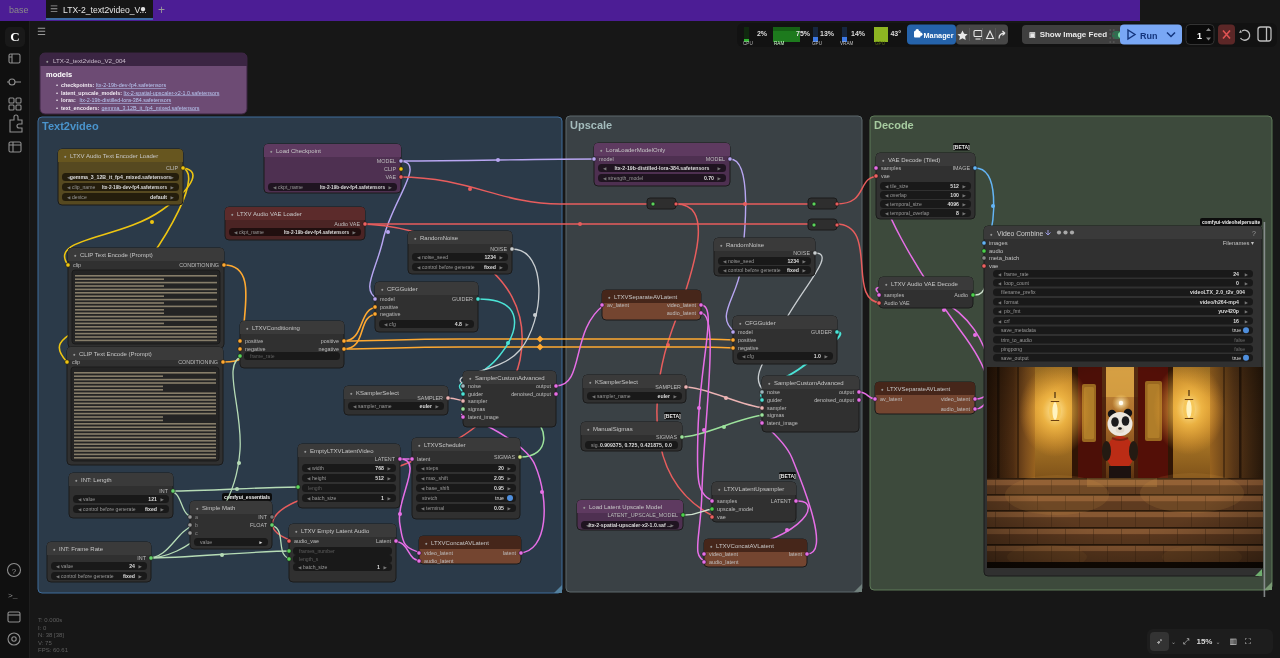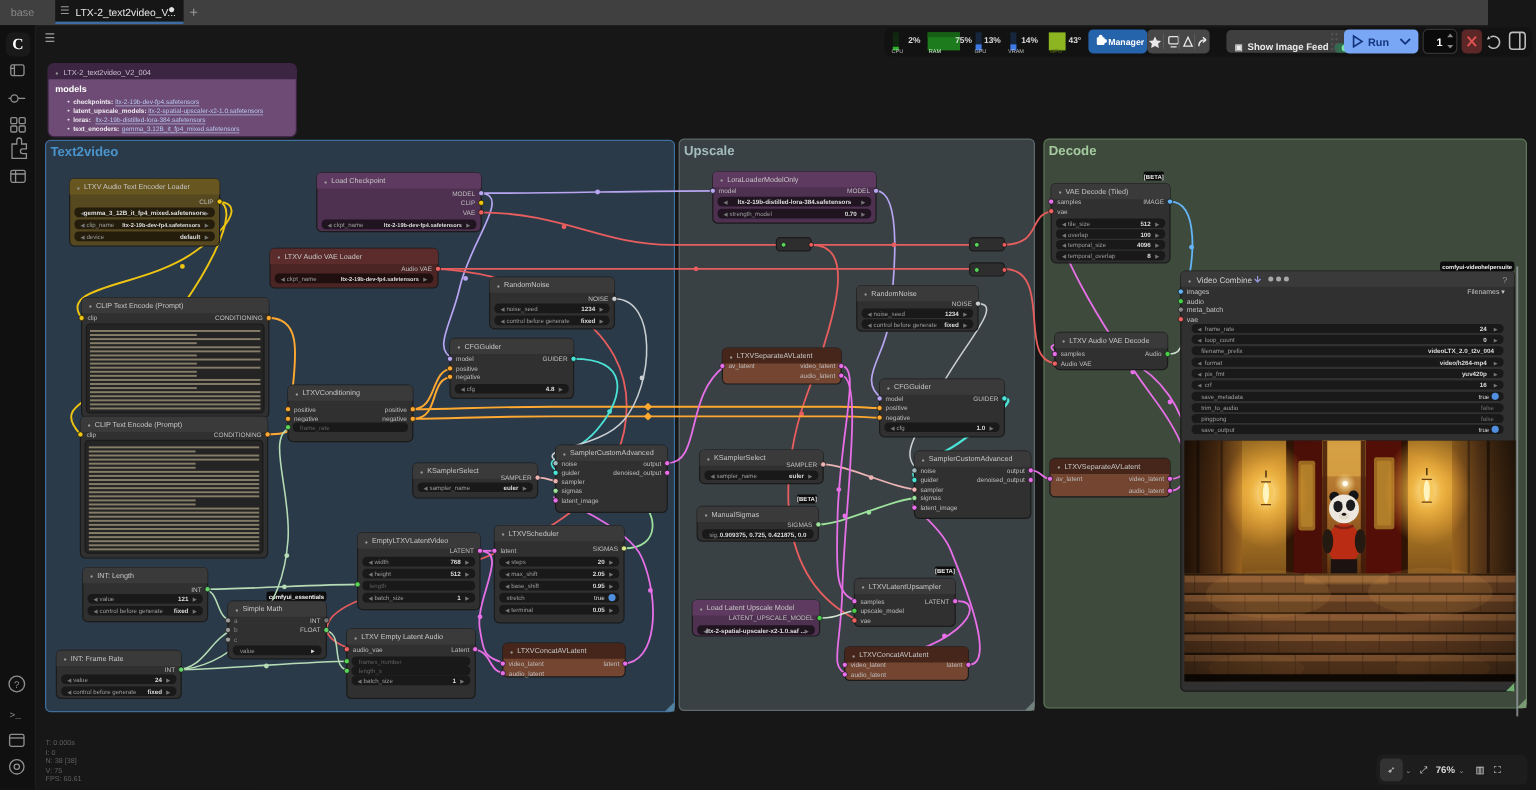--- a/index.html
+++ b/index.html
@@ -1,18 +1,18 @@
 <!DOCTYPE html>
 <html><head><meta charset="utf-8"><style>
 *{margin:0;padding:0;box-sizing:border-box}
 body{width:1280px;height:658px;background:#171717;overflow:hidden;position:relative;font-family:"Liberation Sans",sans-serif}
-.topbar{position:absolute;left:0;top:0;width:1240px;height:21px;background:#404040;z-index:30}
+.topbar{position:absolute;left:0;top:0;width:1140px;height:21px;background:#4c1d95;z-index:30}
 .sidebar{position:absolute;left:0;top:21px;width:30px;height:637px;background:#101010;border-right:1px solid #1e1e1e;z-index:30}
 .abs{position:absolute}
-.tb{position:absolute;z-index:40;display:flex;align-items:flex-end}
+.tb{position:absolute;z-index:40;display:flex;align-items:center}
 </style></head><body>
 <svg width="1280" height="658" viewBox="0 0 1280 658" style="position:absolute;left:0;top:0" font-family="Liberation Sans, sans-serif">
 <rect x="38" y="117" width="524" height="476" rx="4" fill="#2b3a49" stroke="#3e6d9c" stroke-width="1"></rect>
     <text x="42" y="130" font-size="11" fill="#4a94cc" text-anchor="start" font-weight="bold" font-family="Liberation Sans, sans-serif">Text2video</text>
     <rect x="566" y="116" width="296" height="476" rx="4" fill="#3a4145" stroke="#5d696c" stroke-width="1"></rect>
     <text x="570" y="129" font-size="11" fill="#a4bcbc" text-anchor="start" font-weight="bold" font-family="Liberation Sans, sans-serif">Upscale</text>
     <rect x="870" y="116" width="402" height="474" rx="4" fill="#3d4a3c" stroke="#5e7a59" stroke-width="1"></rect>
     <text x="874" y="129" font-size="11" fill="#a6cba0" text-anchor="start" font-weight="bold" font-family="Liberation Sans, sans-serif">Decode</text>
     <rect x="222" y="493" width="50" height="8" rx="2" fill="#0c0c0c"></rect>
     <text x="247" y="499.2" font-size="5" fill="#efefef" text-anchor="middle" font-weight="bold" font-family="Liberation Sans, sans-serif">comfyui_essentials</text>
@@ -949,20 +949,20 @@
   <path d="M124 9 a5 5 0 1 1 -1.5 7" fill="none" stroke="#bdbdbd" stroke-width="1.3"></path>
     <path d="M122.5 8 l1.5 2.5 -3 .5 z" fill="#bdbdbd"></path>
   <rect x="140" y="5" width="13" height="14" rx="2.5" fill="none" stroke="#bdbdbd" stroke-width="1.3"></rect>
     <line x1="148.5" y1="5" x2="148.5" y2="19" stroke="#bdbdbd" stroke-width="1.3"></line>
 </svg>
 
 <div class="tb" style="left:1147px;top:629px;width:126px;height:25px;background:#1d1d1d;border-radius:6px;z-index:40;color:#d8d8d8;font-size:8px;align-items:center">
  <div style="width:19px;height:19px;background:#333;border-radius:4px;margin-left:3px;display:flex;align-items:center;justify-content:center">➶</div>
  <span style="color:#9a9a9a;margin-left:2px;font-size:6px">⌄</span>
  <span style="margin-left:7px">⤢</span>
- <span style="margin-left:7px;font-weight:bold">76%</span>
+ <span style="margin-left:7px;font-weight:bold">15%</span>
  <span style="color:#9a9a9a;margin-left:3px;font-size:6px">⌄</span>
  <span style="margin-left:9px">▥</span>
  <span style="margin-left:8px">⛶</span>
 </div>
 
 <div class="abs" style="left:38px;top:617px;color:#5f5f5f;font-size:6px;line-height:7.5px;z-index:31">
 T: 0.000s<br>I: 0<br>N: 38 [38]<br>V: 75<br>FPS: 60.61
 </div>
 </body></html>

